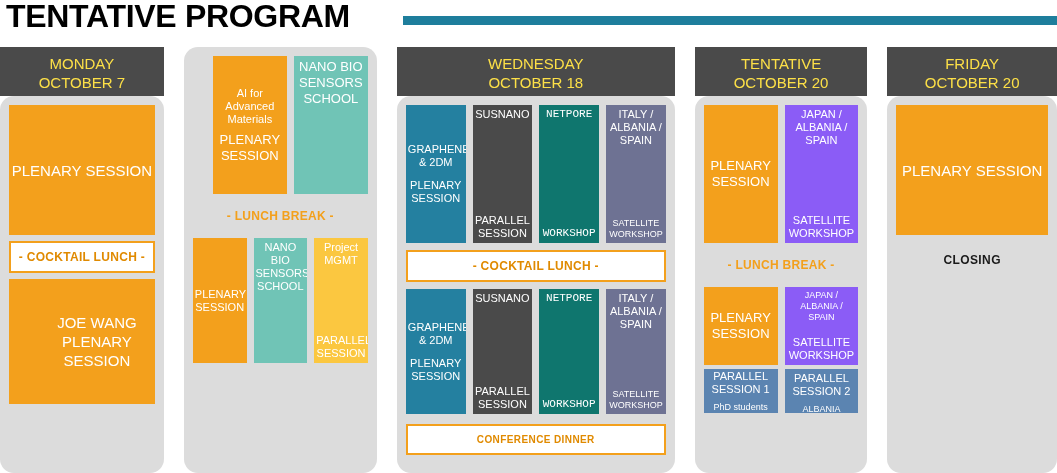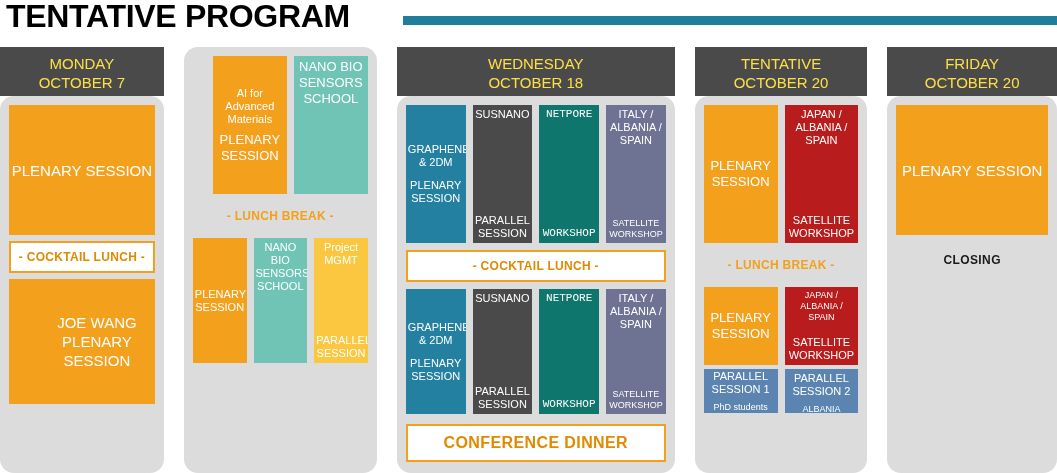--- a/index.html
+++ b/index.html
@@ -56,21 +56,21 @@
   .blk .sub { font-size: 11px; line-height: 13px; }
   .blk .sub2 { font-size: 9px; line-height: 11px; }
 
   .orange   { background: #F3A01C; }
   .orange-l { background: #FBC740; }
   .mint     { background: #70C4B6; }
   .teal     { background: #2480A0; }
   .dark     { background: #4A4A4A; }
   .maroon   { background: #0f766e; font-family: Liberation Mono, monospace; }
   .slate    { background: #6E7293; }
-  .lblue    { background: #b91c1c; }
+  .lblue    { background: #8b5cf6; }
   .pblue    { background: #5B84B1; }
 
   
   .break-box {
     background: #ffffff; border: 2px solid #F3A01C;
     color: #E08A00; font-weight: bold; font-size: 12px;
     text-align: center; letter-spacing: 0.3px;
     padding: 7px 2px; margin: 6px 0;
   }
   .break-plain {
@@ -99,21 +99,21 @@
   .tue-bot > .blk { flex: 1; }
 
   
   .wed-row { height: 138px; }
   .wed-row > .blk { flex: 1; }
   .wed-row2 { height: 125px; }
   .wed-row2 > .blk { flex: 1; }
   .wed-break { margin: 7px 0; }
   .wed-dinner {
     background: #ffffff; border: 2px solid #F3A01C;
-    color: #E08A00; font-weight: bold; font-size: 16px;
+    color: #E08A00; font-weight: bold; font-size: 10px;
     text-align: center; letter-spacing: 0.4px;
     padding: 8px 2px; margin-top: 10px;
   }
 
   
   .thu-top { height: 138px; }
   .thu-top > .blk { flex: 1; }
   .thu-mid { height: 78px; }
   .thu-mid > .blk { flex: 1; }
   .thu-par { height: 44px; margin-top: 4px; }

